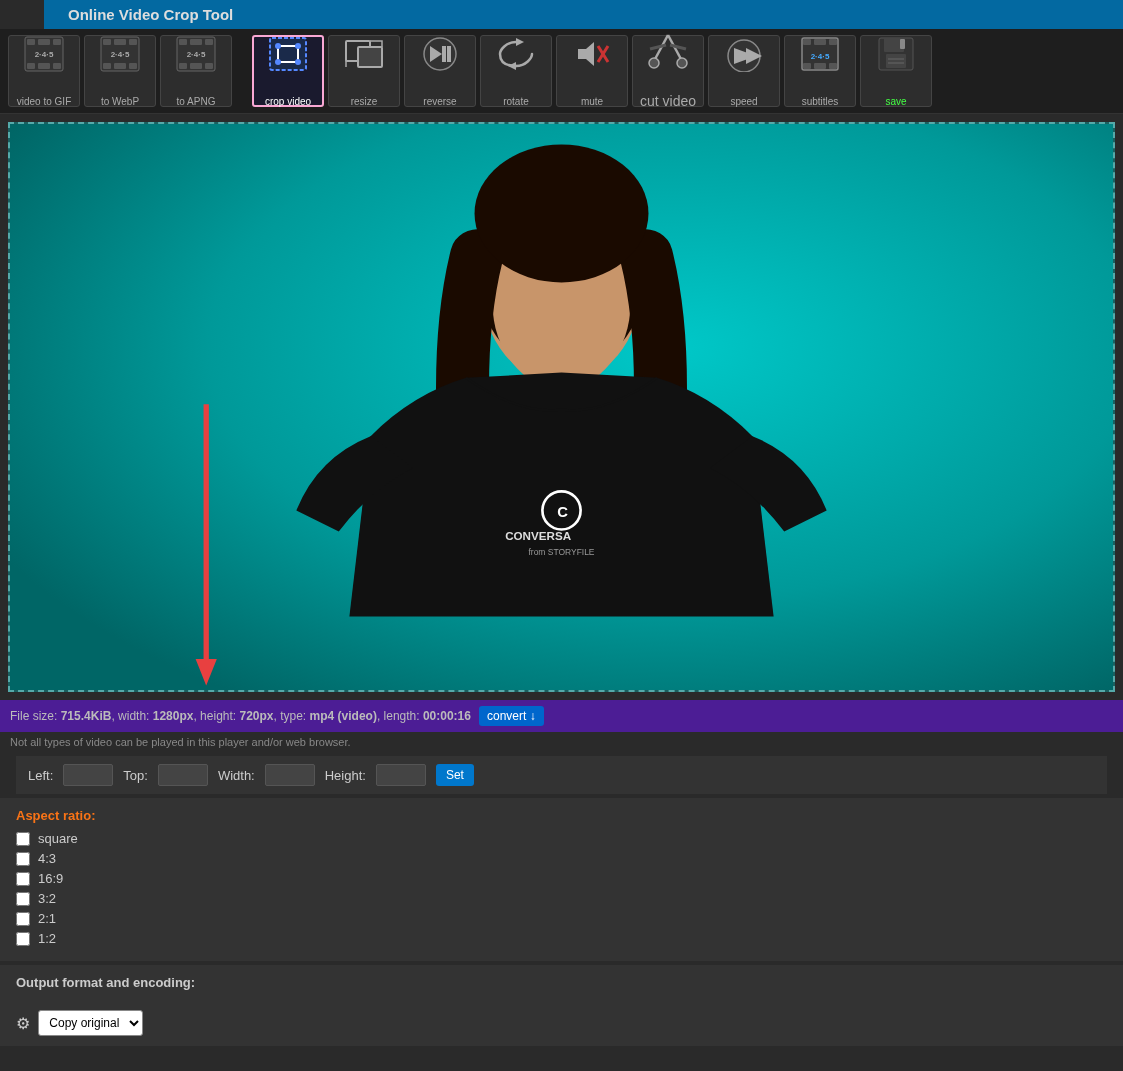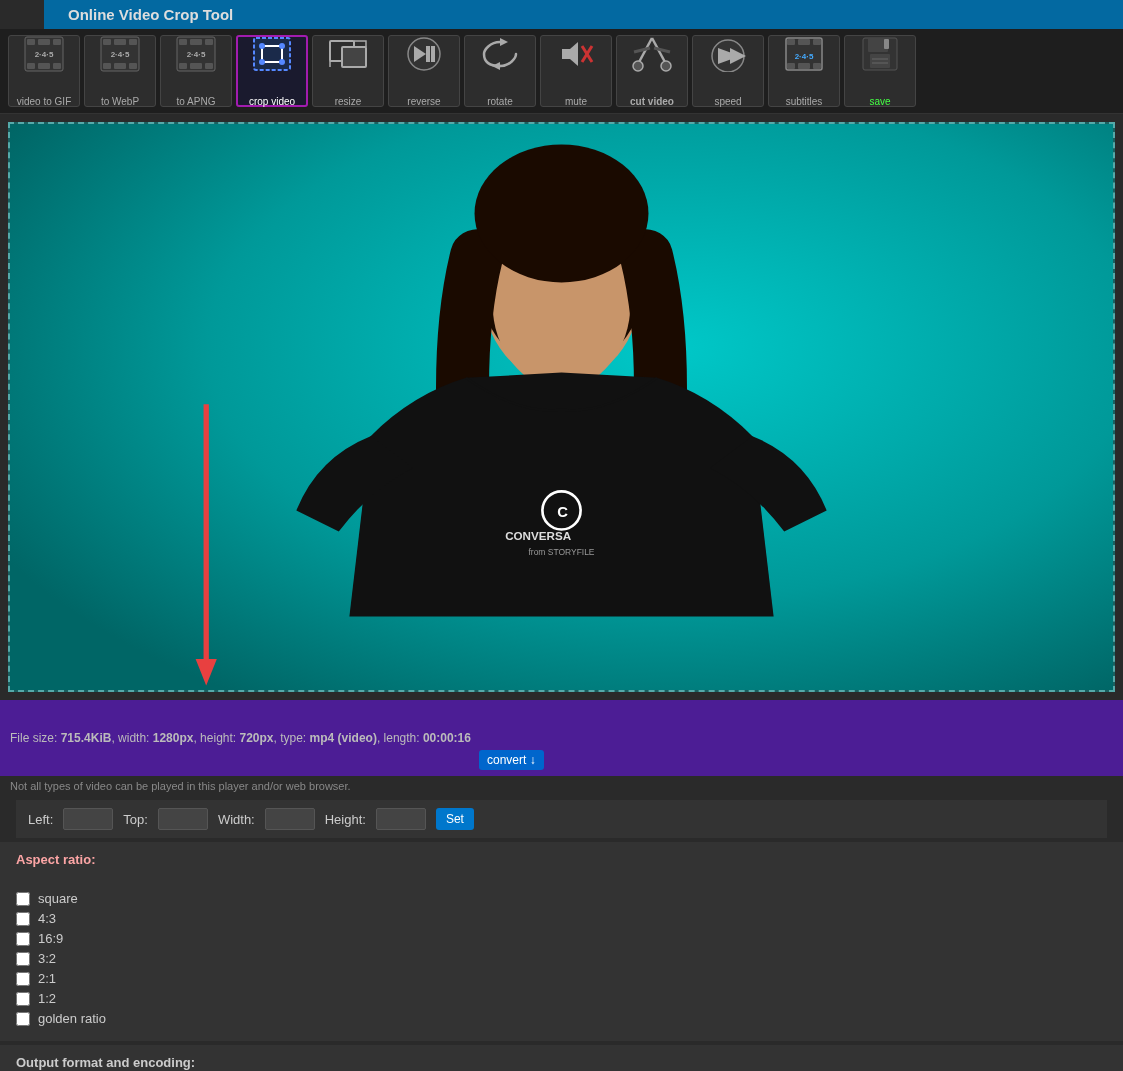--- a/index.html
+++ b/index.html
@@ -38,22 +38,23 @@
       border-radius: 3px;
       cursor: pointer;
       color: #ccc;
       font-size: 10px;
       text-align: center;
       gap: 20px;
       padding: 4px;
     }
     .tool-btn.active {
       background: #1a1a2e;
-      border: 2px solid #a21caf;
+      border: 2px solid #f9a8d4;
       color: #fff;
+      margin-left: 16px;
     }
     .tool-btn.save-btn { color: #44ff44; }
     .tool-icon {
       font-size: 26px;
       line-height: 1;
     }
     #video-area {
       margin: 8px;
       position: relative;
       border: 2px dashed #55aaaa;
@@ -83,21 +84,20 @@
       background: #0066cc;
       color: #fff;
       border: none;
       border-radius: 3px;
       padding: 3px 8px;
       cursor: pointer;
       font-size: 12px;
       display: inline-flex;
       align-items: center;
       gap: 4px;
-      margin-top: 44px;
     }
     #warning-text {
       padding: 4px 10px;
       font-size: 11px;
       color: #888;
     }
     #crop-controls {
       background: #333;
       padding: 8px 12px;
       display: flex;
@@ -127,22 +127,22 @@
       cursor: pointer;
       font-size: 12px;
     }
     #aspect-ratio-section {
       background: #333;
       padding: 10px 16px;
       margin: 4px 0;
     }
     #aspect-ratio-section .section-title {
       font-weight: bold;
-      color: #fca5a5;
-      margin-bottom: 24px;
+      color: #f97316;
+      margin-bottom: 8px;
       font-size: 13px;
     }
     .ratio-option {
       display: flex;
       align-items: center;
       gap: 8px;
       margin: 5px 0;
       cursor: pointer;
     }
     .ratio-option input[type=checkbox] {
@@ -297,21 +297,21 @@
     <div class="tool-icon">
       <svg width="40" height="36" viewBox="0 0 40 36">
         <line x1="20" y1="2" x2="6" y2="28" stroke="#aaa" stroke-width="2.5"></line>
         <line x1="20" y1="2" x2="34" y2="28" stroke="#aaa" stroke-width="2.5"></line>
         <circle cx="6" cy="30" r="5" fill="#555" stroke="#aaa" stroke-width="1.5"></circle>
         <circle cx="34" cy="30" r="5" fill="#555" stroke="#aaa" stroke-width="1.5"></circle>
         <line x1="2" y1="16" x2="18" y2="12" stroke="#555" stroke-width="3"></line>
         <line x1="38" y1="16" x2="22" y2="12" stroke="#555" stroke-width="3"></line>
       </svg>
     </div>
-    <span style="font-size:10px;color:#aaa;font-weight:bold;">cut video</span>
+    <span style="font-size:14px;color:#aaa;">cut video</span>
   </div>
 
   <div class="tool-btn">
     <div class="tool-icon">
       <svg width="40" height="36" viewBox="0 0 40 36">
         <circle cx="20" cy="20" r="16" fill="#333" stroke="#888" stroke-width="1.5"></circle>
         <polygon points="10,12 10,28 32,20" fill="#aaa"></polygon>
         <polygon points="22,12 22,28 38,20" fill="#aaa"></polygon>
       </svg>
     </div>
@@ -436,24 +436,20 @@
     <label for="r32">3:2</label>
   </div>
   <div class="ratio-option">
     <input type="checkbox" id="r21" style="">
     <label for="r21">2:1</label>
   </div>
   <div class="ratio-option">
     <input type="checkbox" id="r12" style="">
     <label for="r12">1:2</label>
   </div>
-  <div class="ratio-option">
-    <input type="checkbox" id="rgolden" style="">
-    <label for="rgolden">golden ratio</label>
-  </div>
 </div>
 
 <div id="output-section">
   <div class="section-title">Output format and encoding:</div>
   <div class="output-row">
     <span class="gear-icon">⚙</span>
     <select class="format-select">
       <option>Copy original</option>
       <option>MP4 (H.264)</option>
       <option>WebM</option>

